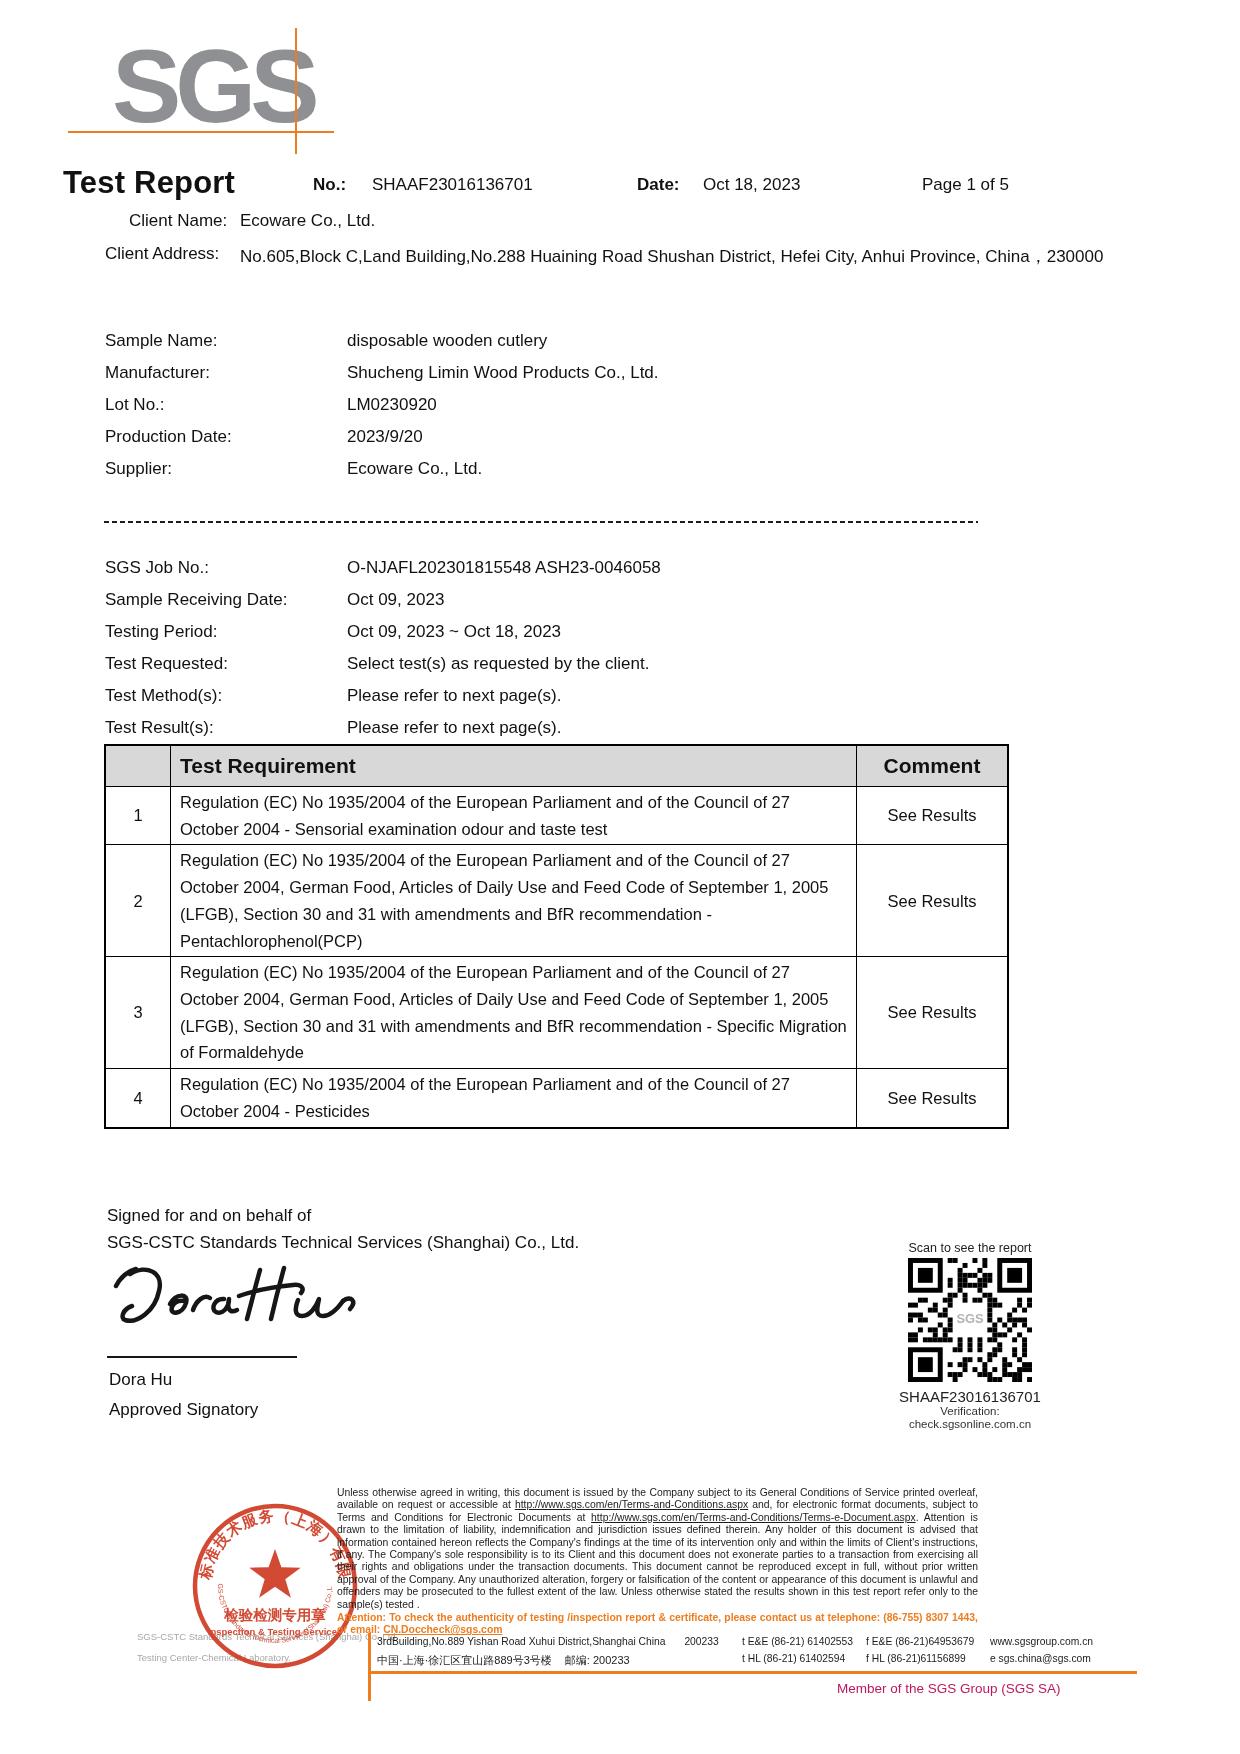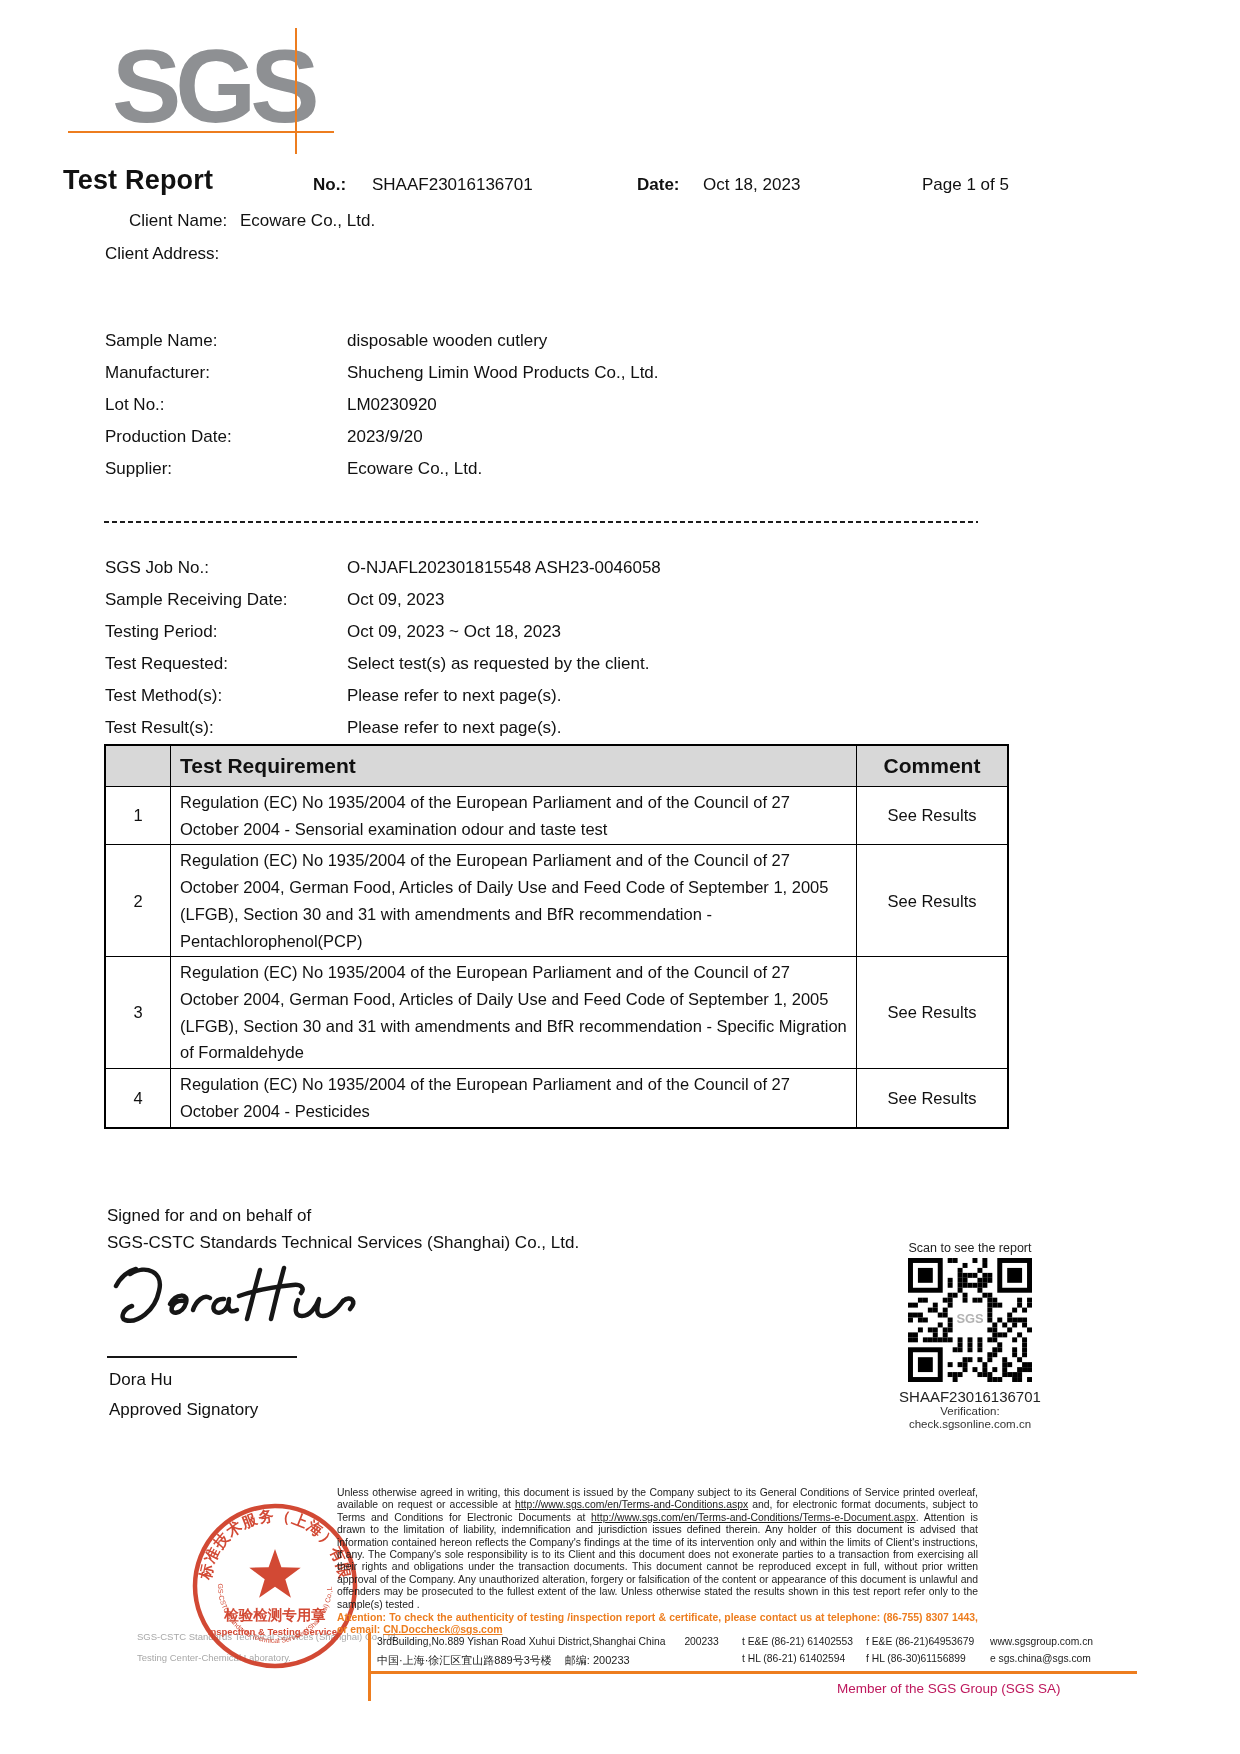--- a/index.html
+++ b/index.html
@@ -9,21 +9,21 @@
   html,body{margin:0;padding:0;background:#fff;}
   .page{position:relative;width:1240px;height:1730px;background:#fff;overflow:hidden;
         font-family:"Liberation Sans",sans-serif;color:var(--ink);}
   .abs{position:absolute;}
   .b{font-weight:bold;}
   .fs17{font-size:17px;line-height:1.3;}
   
   .logo-text{font-size:104px;font-weight:bold;color:var(--logo-gray);letter-spacing:-6px;line-height:1;}
   .hline{height:2px;background:var(--accent);}
   .vline{width:2px;background:var(--accent);}
-  .title{font-size:27px;font-weight:bold;letter-spacing:.2px;}
+  .title{font-size:31px;font-weight:bold;letter-spacing:.2px;}
   .addr{width:900px;line-height:27px;}
   .dash-sep{height:2px;background:repeating-linear-gradient(90deg,#1c1c1c 0 5px,transparent 5px 8px);}
   
   table.req{border-collapse:collapse;width:905px;font-size:16.5px;line-height:1.62;border:2px solid #000;}
   table.req th,table.req td{border:1px solid #000;vertical-align:middle;}
   table.req th{background:var(--thbg);text-align:left;padding:3px 9px;font-size:21px;}
   table.req th.center{text-align:center;}
   td.num{width:46px;text-align:center;padding:2px 0;}
   td.reqt{padding:2px 9px;}
   td.cmt{width:132px;text-align:center;padding:2px 4px;}
@@ -56,20 +56,21 @@
   <div class="abs title" style="left:63px;top:165px;">Test Report</div>
   <div class="abs fs17 b" style="left:313px;top:174px;">No.:</div>
   <div class="abs fs17" style="left:372px;top:174px;">SHAAF23016136701</div>
   <div class="abs fs17 b" style="left:637px;top:174px;">Date:</div>
   <div class="abs fs17" style="left:703px;top:174px;">Oct 18, 2023</div>
   <div class="abs fs17" style="left:922px;top:174px;">Page 1 of 5</div>
 
   <div class="abs fs17" style="left:105px;top:210px;margin-left:24px;">Client Name:</div>
   <div class="abs fs17" style="left:240px;top:210px;">Ecoware Co., Ltd.</div>
   <div class="abs fs17" style="left:105px;top:243px;">Client Address:</div>
+  <div class="abs fs17 addr" style="left:240px;top:243px;">No.605,Block C,Land Building,No.288 Huaining Road Shushan District, Hefei City, Anhui Province, China，230000</div>
 
   <div class="abs fs17" style="left:105px;top:330px;">Sample Name:</div>
   <div class="abs fs17" style="left:347px;top:330px;">disposable wooden cutlery</div>
   <div class="abs fs17" style="left:105px;top:362px;">Manufacturer:</div>
   <div class="abs fs17" style="left:347px;top:362px;">Shucheng Limin Wood Products Co., Ltd.</div>
   <div class="abs fs17" style="left:105px;top:394px;">Lot No.:</div>
   <div class="abs fs17" style="left:347px;top:394px;">LM0230920</div>
   <div class="abs fs17" style="left:105px;top:426px;">Production Date:</div>
   <div class="abs fs17" style="left:347px;top:426px;">2023/9/20</div>
   <div class="abs fs17" style="left:105px;top:458px;">Supplier:</div>
@@ -366,20 +367,20 @@
   </div>
   <div class="abs foot foot-cn" style="left:377px;top:1653px;">
     <span>中国·上海·徐汇区宜山路889号3号楼</span>
     <span style="margin-left:10px;">邮编:</span>
     <span>200233</span>
   </div>
 
   <div class="abs foot" style="left:742px;top:1636px;">t E&amp;E (86-21) 61402553</div>
   <div class="abs foot" style="left:742px;top:1653px;">t HL (86-21) 61402594</div>
   <div class="abs foot" style="left:866px;top:1636px;">f E&amp;E (86-21)64953679</div>
-  <div class="abs foot" style="left:866px;top:1653px;">f HL (86-30)61156899</div>
+  <div class="abs foot" style="left:866px;top:1653px;">f HL (86-21)61156899</div>
   <div class="abs foot" style="left:990px;top:1636px;">www.sgsgroup.com.cn</div>
   <div class="abs foot" style="left:990px;top:1653px;">e  sgs.china@sgs.com</div>
 
   <div class="abs obar" style="left:368px;top:1671px;width:769px;height:2.5px;"></div>
   <div class="abs member" style="left:837px;top:1681px;">Member of the SGS Group (SGS SA)</div>
 
 </div>
 
 </body></html>

